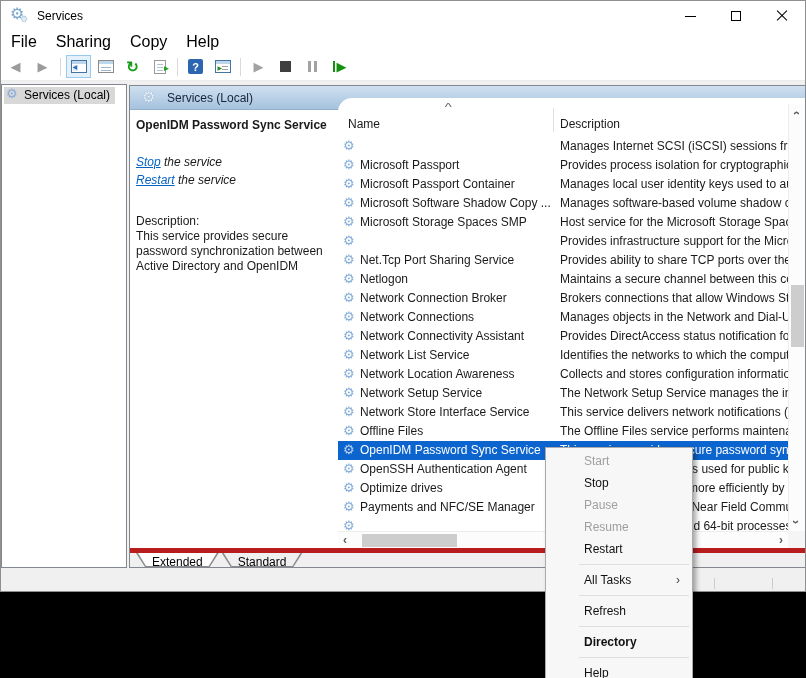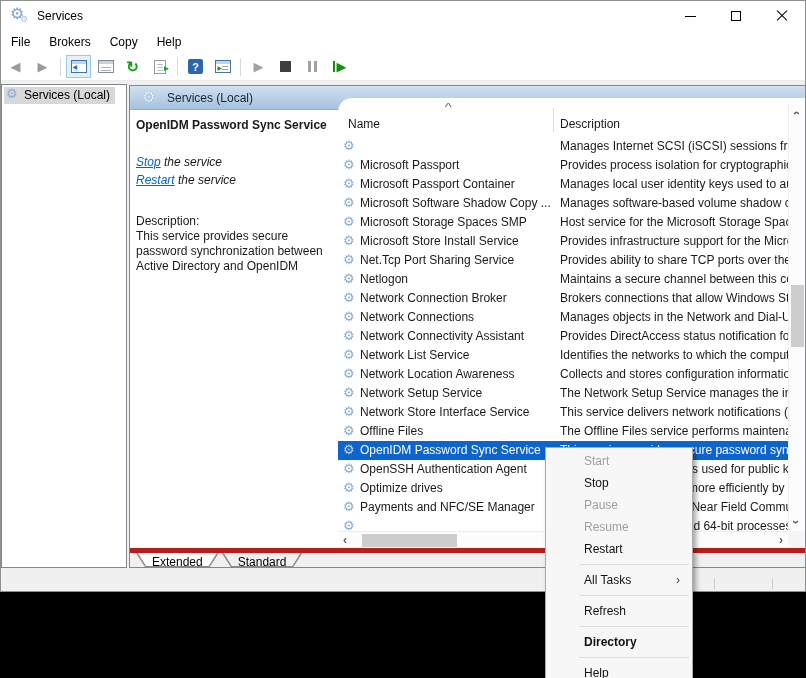--- a/index.html
+++ b/index.html
@@ -24,21 +24,21 @@
   .glyph-min { width:11px; height:1px; background:#000; }
   .glyph-max { width:10px; height:10px; border:1px solid #000; }
   .glyph-close { position:relative; width:12px; height:12px; }
   .glyph-close::before, .glyph-close::after { content:""; position:absolute; left:-1px; top:5px;
               width:14px; height:1px; background:#000; }
   .glyph-close::before { transform:rotate(45deg); }
   .glyph-close::after  { transform:rotate(-45deg); }
 
   
   .menubar { position:absolute; left:0; top:30px; right:0; height:22px;
-             display:flex; align-items:center; font-size:12px; background:#fff; }
+             display:flex; align-items:center; font-size:16px; background:#fff; }
   .menu-item { padding:3px 9px; margin-left:1px; color:#000; }
 
   
   .toolbar { position:absolute; left:0; top:52px; right:0; height:28px;
              display:flex; align-items:center; background:#fff;
              border-bottom:1px solid #ececec; padding-left:1px; }
   .tb-btn { width:25px; height:23px; display:flex; align-items:center; justify-content:center;
             border:1px solid transparent; margin:0 1px; }
   .tb-btn.active { background:#e4f1fb; border-color:#98c9ef; }
   .tb-sep { width:1px; height:18px; background:#d9d9d9; margin:0 4px; }
@@ -184,21 +184,21 @@
         <span class="glyph-max"></span>
         </div>
       <div class="win-btn">
         <span class="glyph-close"></span>
         </div>
     </div>
   </div>
 
   <div class="menubar">
       <div class="menu-item">File</div>
-      <div class="menu-item">Brokers</div>
+      <div class="menu-item">Sharing</div>
       <div class="menu-item">Copy</div>
       <div class="menu-item">Help</div>
     </div>
   <div class="toolbar">
       <div class="tb-btn">
         <span class="tb-ico i-back"></span>
       </div>
       <div class="tb-btn">
         <span class="tb-ico i-forward"></span>
       </div>
@@ -289,21 +289,20 @@
             <span class="nm">Microsoft Software Shadow Copy ...</span>
             <span class="ds">Manages software-based volume shadow copies taken by the Volume Shadow Copy service.</span>
           </div>
           <div class="row">
             <span class="g"></span>
             <span class="nm">Microsoft Storage Spaces SMP</span>
             <span class="ds">Host service for the Microsoft Storage Spaces management provider.</span>
           </div>
           <div class="row">
             <span class="g"></span>
-            <span class="nm">Microsoft Store Install Service</span>
             <span class="ds">Provides infrastructure support for the Microsoft Store.</span>
           </div>
           <div class="row">
             <span class="g"></span>
             <span class="nm">Net.Tcp Port Sharing Service</span>
             <span class="ds">Provides ability to share TCP ports over the net.tcp protocol.</span>
           </div>
           <div class="row">
             <span class="g"></span>
             <span class="nm">Netlogon</span>

